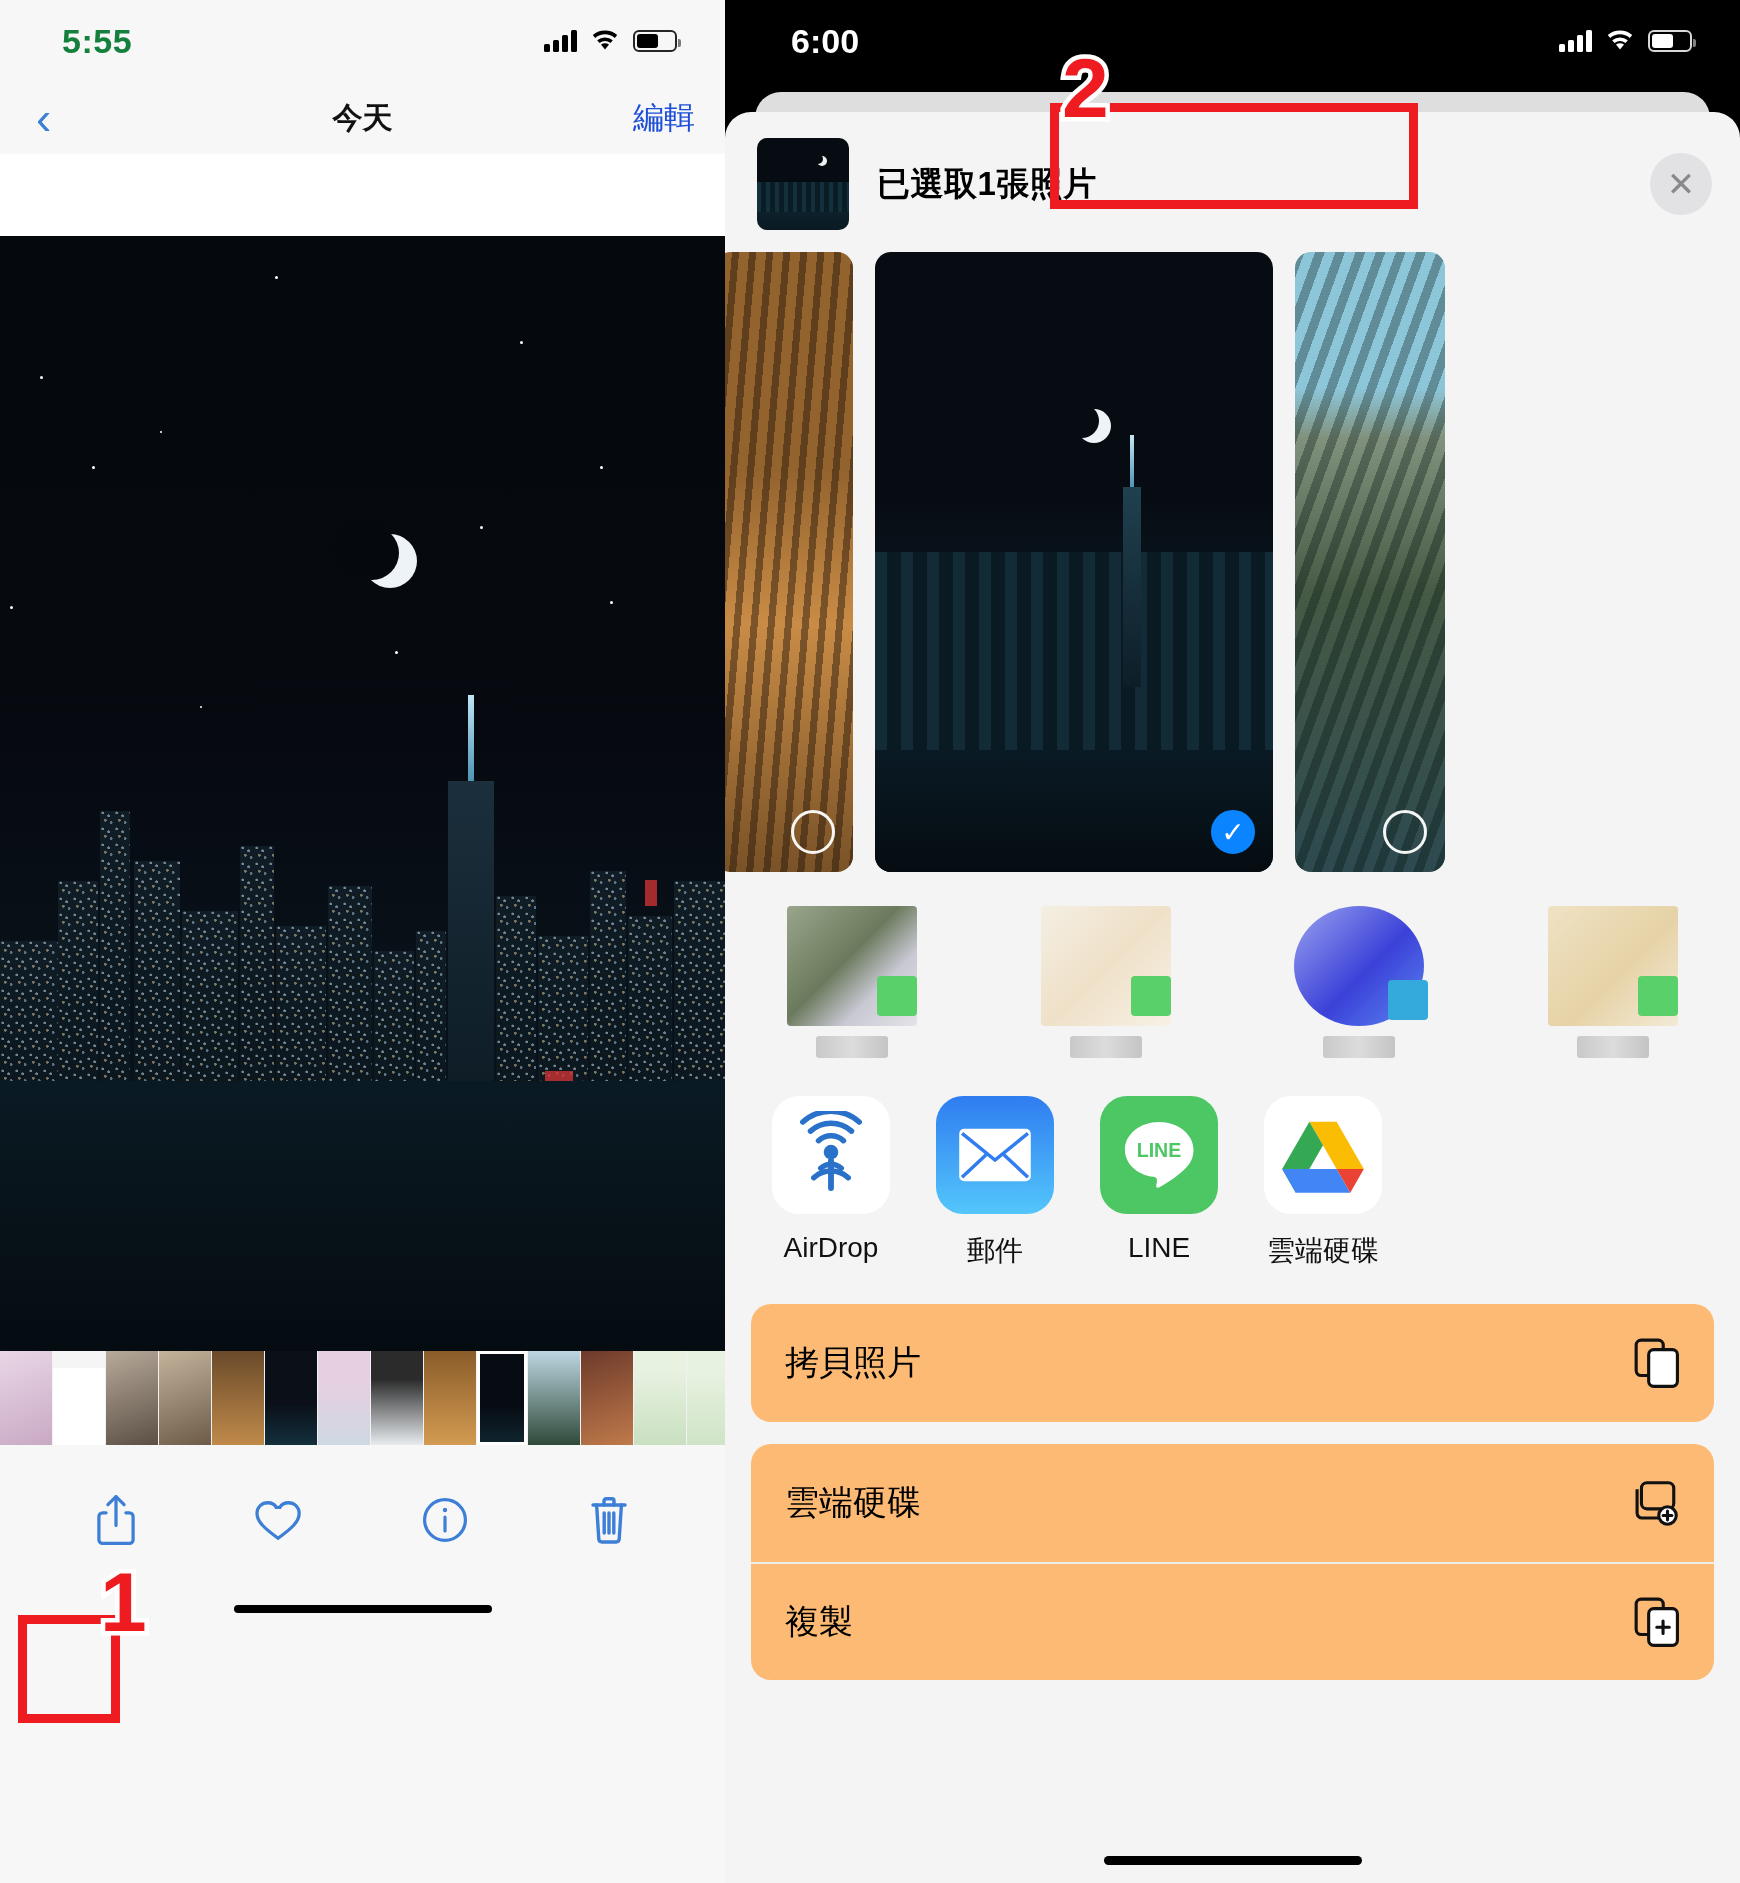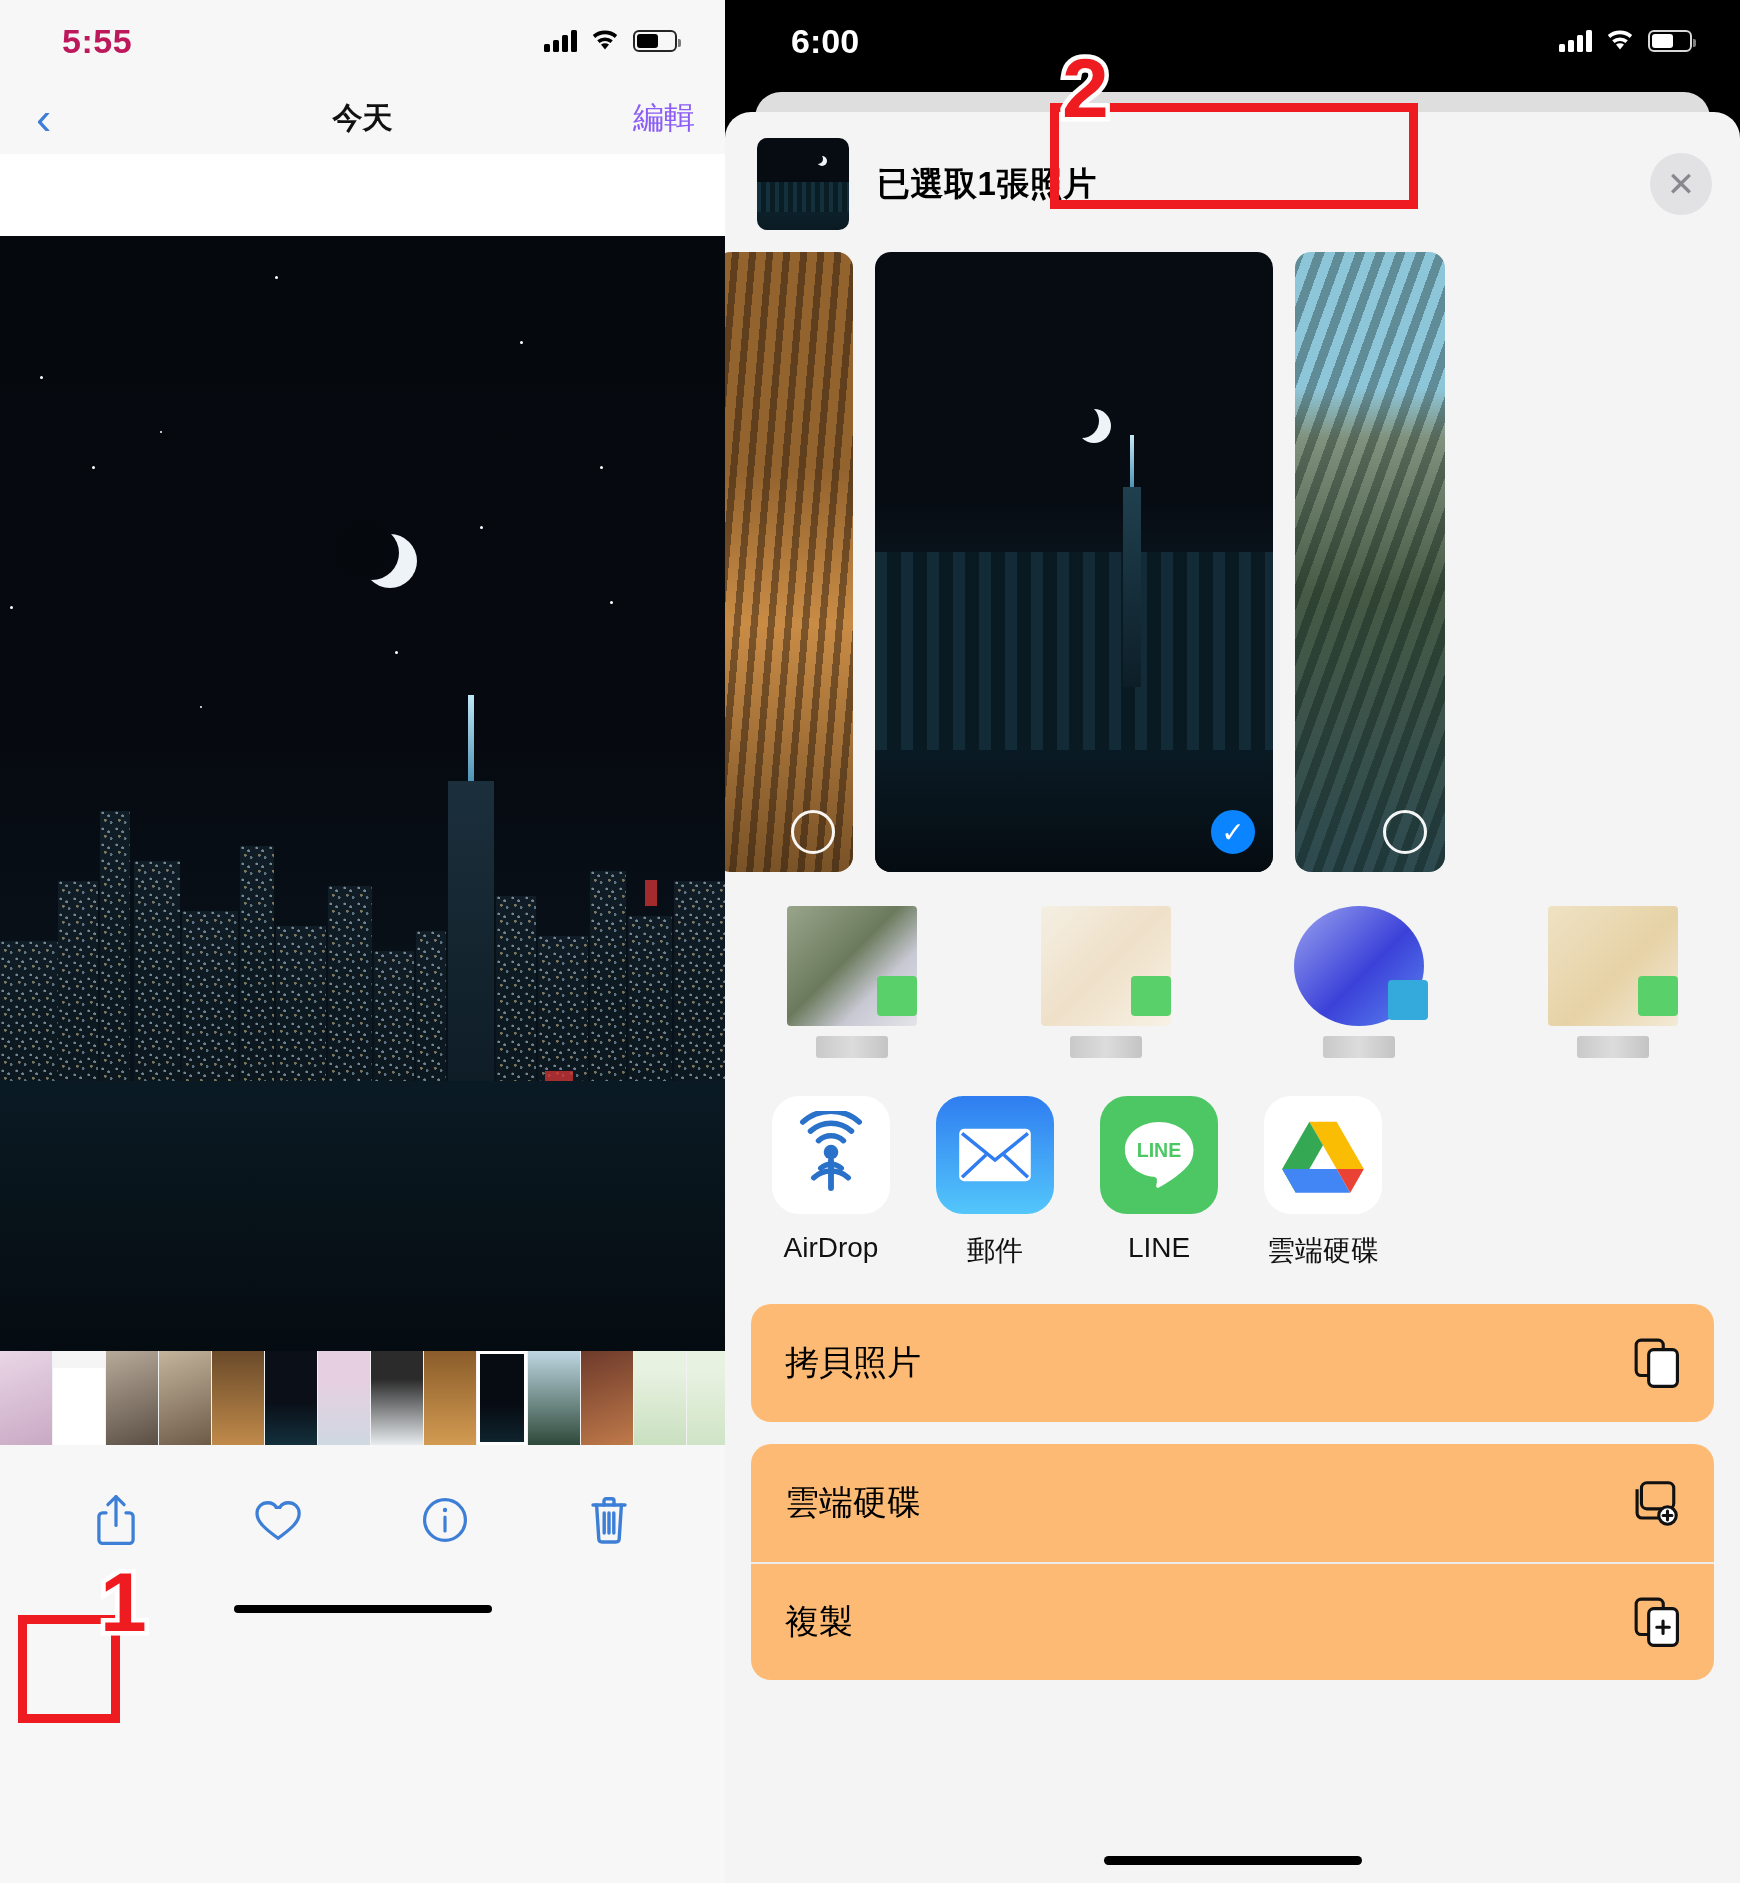--- a/index.html
+++ b/index.html
@@ -17,38 +17,38 @@
     width: 725px; height: 1883px;
     background: #f7f7f7;
     overflow: hidden;
     flex: 0 0 725px;
   }
   .statusbar {
     position: relative; height: 82px;
     display: flex; align-items: center; justify-content: space-between;
     padding: 0 48px 0 62px;
   }
-  .statusbar .clock { font-size: 34px; font-weight: 600; color: #be185d; letter-spacing: 0.5px; }
+  .statusbar .clock { font-size: 34px; font-weight: 600; color: #15803d; letter-spacing: 0.5px; }
   .sb-right { display: flex; align-items: center; gap: 14px; }
   .bars { display: flex; align-items: flex-end; gap: 3px; height: 22px; }
   .bars i { display: block; width: 6px; background: #000; border-radius: 1.5px; }
   .bars i:nth-child(1){height:8px}.bars i:nth-child(2){height:12px}
   .bars i:nth-child(3){height:17px}.bars i:nth-child(4){height:22px}
   .wifi { width: 28px; height: 22px; position: relative; }
   .wifi svg { display:block; }
   .batt { width: 44px; height: 22px; border: 2px solid rgba(0,0,0,.85); border-radius: 6px; position: relative; padding: 2px; }
   .batt::after { content:""; position:absolute; right:-6px; top:7px; width:3px; height:8px; background: rgba(0,0,0,.5); border-radius: 0 2px 2px 0; }
   .batt i { display:block; height:100%; width: 58%; background:#000; border-radius: 3px; }
 
   .navbar { height: 72px; display:flex; align-items:center; justify-content:space-between; padding: 0 30px 0 22px; position: relative; }
   .back-chev { color:#3d7fd6; font-size: 46px; line-height: 1; font-weight: 300; cursor: pointer; padding: 4px 14px;}
   .nav-center { position:absolute; left:0; right:0; text-align:center; pointer-events:none;}
   .nav-title { font-size: 30px; color:#111; font-weight:600; line-height: 1.15; }
   .nav-sub { font-size: 23px; color:#111; font-weight: 400; margin-top: 2px;}
-  .nav-edit { color:#8b5cf6; font-size: 31px; font-weight: 400; cursor:pointer; }
+  .nav-edit { color:#1d4ed8; font-size: 31px; font-weight: 400; cursor:pointer; }
 
   .white-gap { height: 82px; background: #fff; }
 
   
   .photo-main { position: relative; width: 725px; height: 1115px; overflow: hidden; background:#05090e; }
   .sky { position:absolute; inset:0; background: linear-gradient(180deg,#05080d 0%, #060a10 45%, #081018 65%, #08131c 80%, #061018 100%); }
   .star { position:absolute; background:#fff; border-radius:50%; }
   .moon { position:absolute; width: 54px; height:54px; border-radius:50%;
           box-shadow: 18px 8px 0 0 #eef3f8; background: transparent; overflow:visible;}
   .moon::after { content:""; position:absolute; inset:0; border-radius:50%; background:#05090e; transform: translate(-9px,-4px) scale(1.02);}

